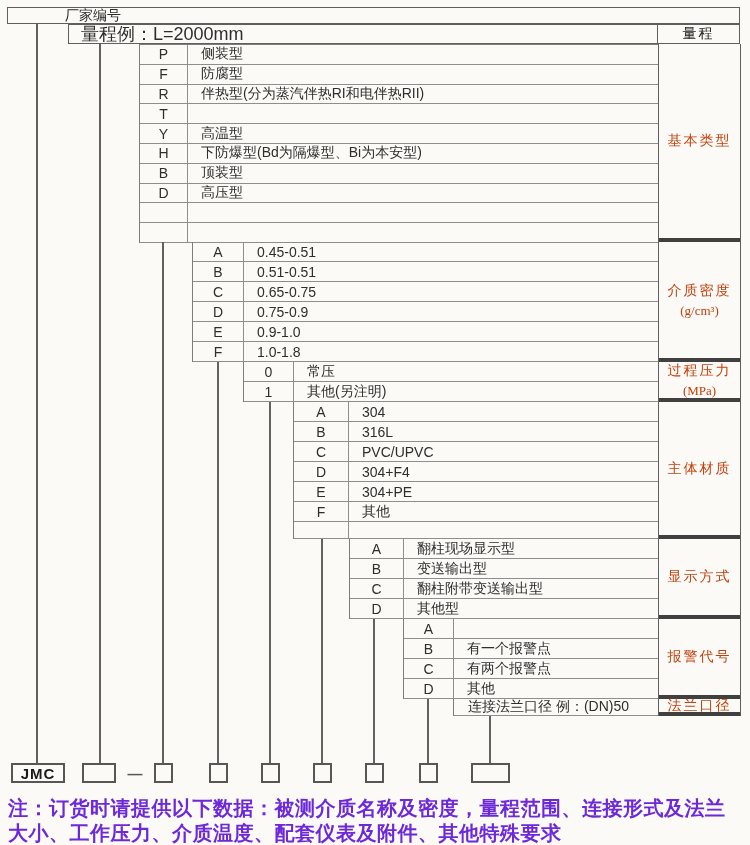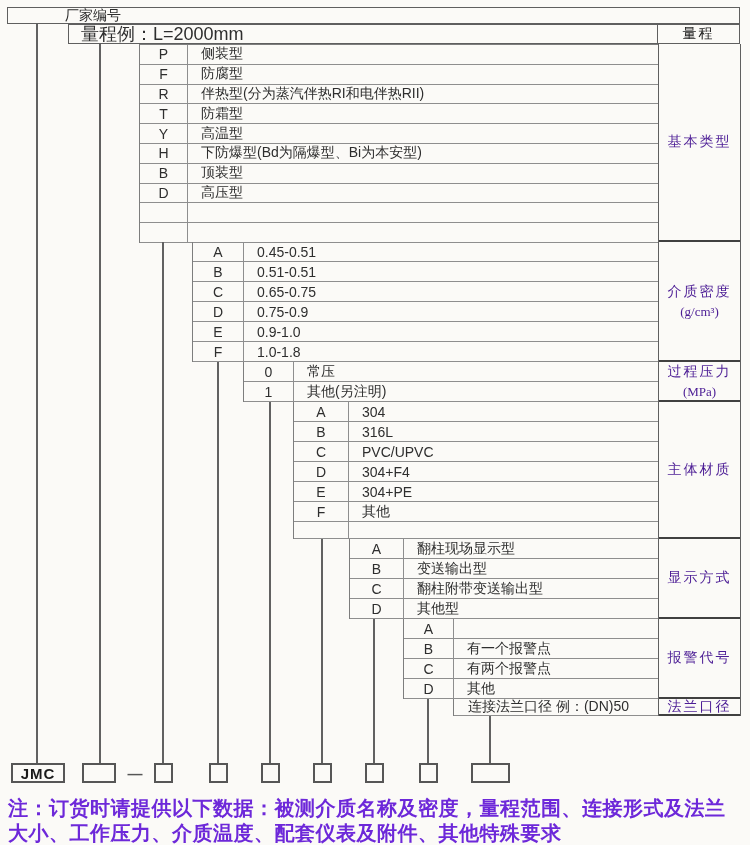--- a/index.html
+++ b/index.html
@@ -12,23 +12,23 @@
   .hdr{border:1px solid #5f5f5f;display:flex;align-items:center;background:transparent;}
   
   .tbl{position:absolute;box-sizing:border-box;border-left:1px solid #7d7d7d;}
   .tbl.topline{border-top:1px solid #7d7d7d;}
   .trow{display:flex;align-items:center;border-bottom:1px solid #8e8e8e;box-sizing:border-box;font-size:14px;}
   .code{flex:none;text-align:center;border-right:1px solid #8e8e8e;box-sizing:border-box;height:100%;display:flex;align-items:center;justify-content:center;}
   .desc{flex:1;padding-left:13px;white-space:nowrap;}
   
   .lblcol{position:absolute;left:658px;top:44px;width:83px;height:672px;box-sizing:border-box;
     border-left:1px solid #5f5f5f;border-right:1px solid #5f5f5f;}
-  .lblsec{box-sizing:border-box;border-bottom:2px solid #404040;display:flex;flex-direction:column;
+  .lblsec{box-sizing:border-box;border-bottom:4px solid #404040;display:flex;flex-direction:column;
     align-items:center;justify-content:center;
-    font-family:"Liberation Serif","DejaVu Serif",serif;font-size:14px;color:#4c1d95;letter-spacing:2px;text-align:center;}
+    font-family:"Liberation Serif","DejaVu Serif",serif;font-size:14px;color:#c2410c;letter-spacing:2px;text-align:center;}
   .lblsec .sub{font-size:13px;letter-spacing:0;margin-top:3px;}
   
   .vline{position:absolute;width:2px;background:#616161;}
   
   .mbox{position:absolute;top:763px;height:20px;border:2px solid #565656;box-sizing:border-box;
     display:flex;align-items:center;justify-content:center;background:transparent;}
   .prefix{font-weight:bold;font-size:15px;letter-spacing:1px;color:#1a1a1a;}
   .dash{position:absolute;top:763px;height:20px;display:flex;align-items:center;justify-content:center;
     font-weight:bold;font-size:15px;color:#565656;}
   
@@ -83,21 +83,20 @@
     <div class="trow" style="height:19.8px;">
       <span class="code" style="width:48px;">F</span>
       <span class="desc">防腐型</span>
     </div>
     <div class="trow" style="height:19.8px;">
       <span class="code" style="width:48px;">R</span>
       <span class="desc">伴热型(分为蒸汽伴热RI和电伴热RII)</span>
     </div>
     <div class="trow" style="height:19.8px;">
       <span class="code" style="width:48px;">T</span>
-      <span class="desc">防霜型</span>
     </div>
     <div class="trow" style="height:19.8px;">
       <span class="code" style="width:48px;">Y</span>
       <span class="desc">高温型</span>
     </div>
     <div class="trow" style="height:19.8px;">
       <span class="code" style="width:48px;">H</span>
       <span class="desc">下防爆型(Bd为隔爆型、Bi为本安型)</span>
     </div>
     <div class="trow" style="height:19.8px;">

